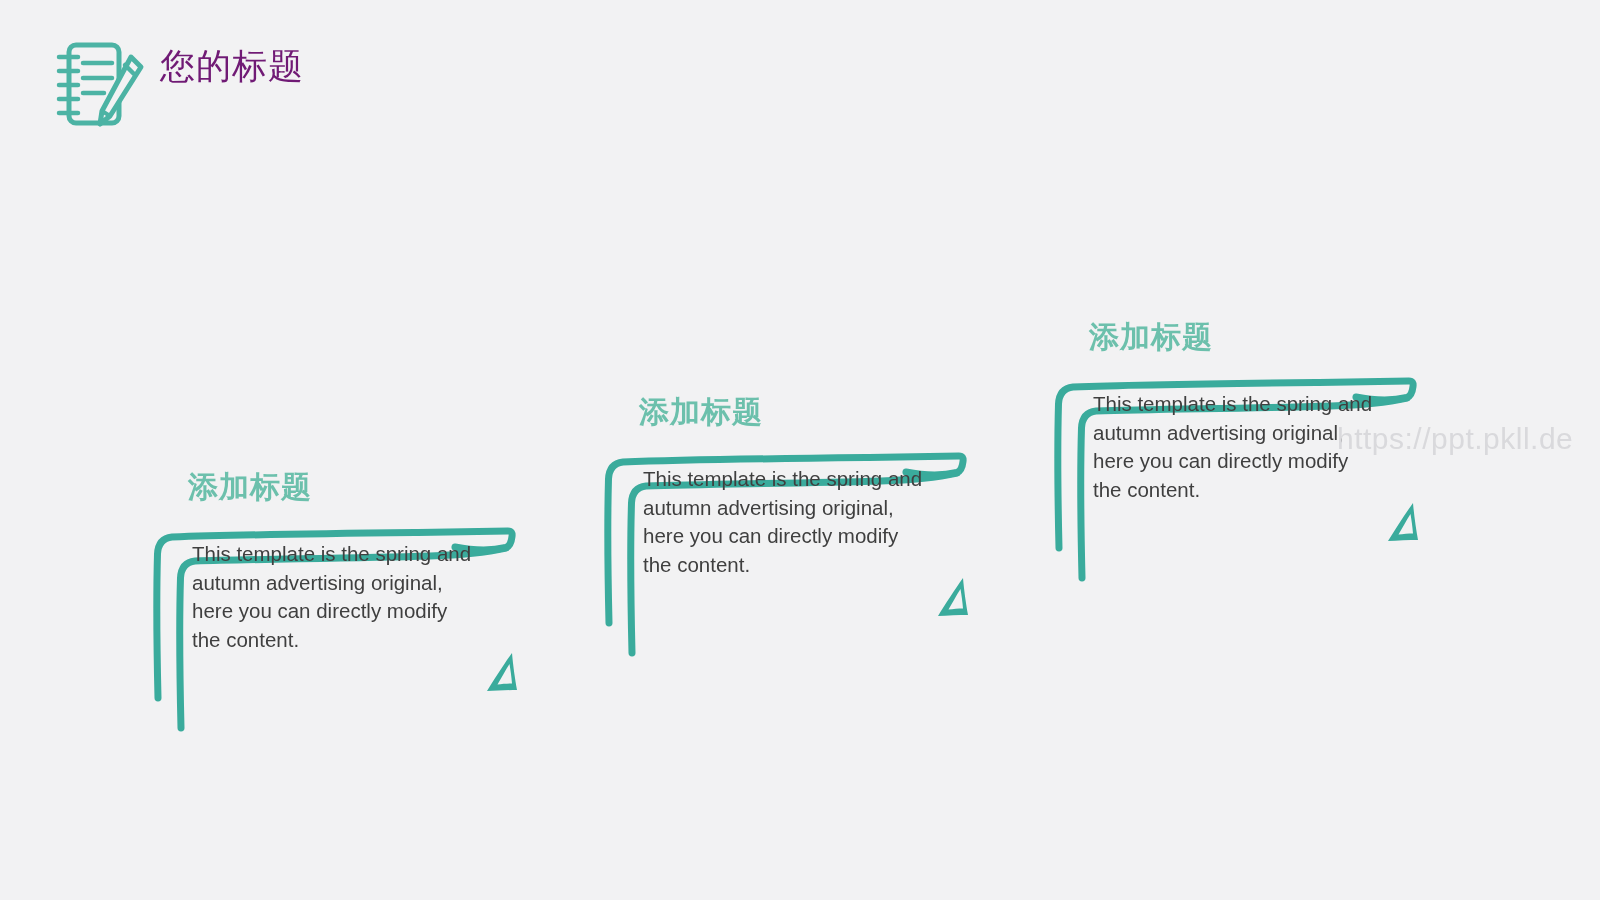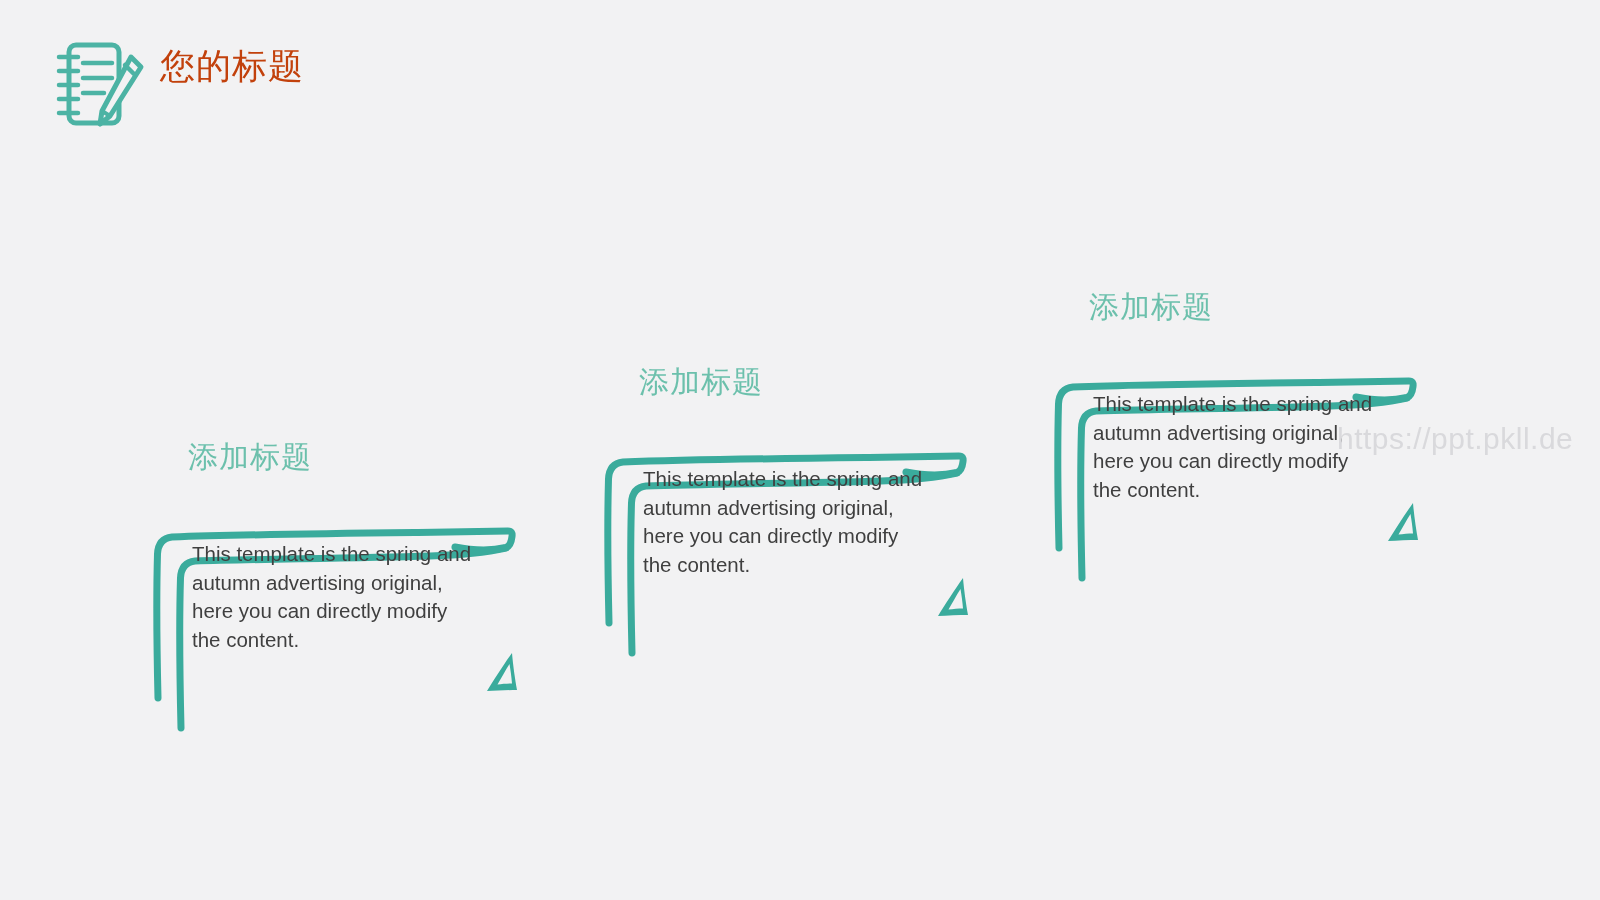--- a/index.html
+++ b/index.html
@@ -37,21 +37,21 @@
     flex: 0 0 100px;
     margin-top: 2px;
   }
   .header-text {
     margin-left: 12px;
     padding-top: 12px;
   }
   .header-title {
     font-size: 35px;
     line-height: 42px;
-    color: #c2410c;
+    color: #701a75;
     letter-spacing: 1px;
     white-space: nowrap;
     font-weight: 400;
   }
   .header-subtitle {
     font-size: 21px;
     line-height: 26px;
     color: #4c4c4c;
     letter-spacing: 1.1px;
     margin-top: 3px;
@@ -64,21 +64,22 @@
     position: absolute;
     width: 420px;
   }
   .block-title {
     position: absolute;
     font-size: 30px;
     line-height: 38px;
     color: #6cc0ac;
     letter-spacing: 1px;
     white-space: nowrap;
-    font-weight: 400;
+    font-weight: 700;
+    margin-top: 30px;
   }
   .bracket-svg {
     position: absolute;
     left: 0;
     top: 0;
     overflow: visible;
     pointer-events: none;
   }
   .block-body {
     position: absolute;

